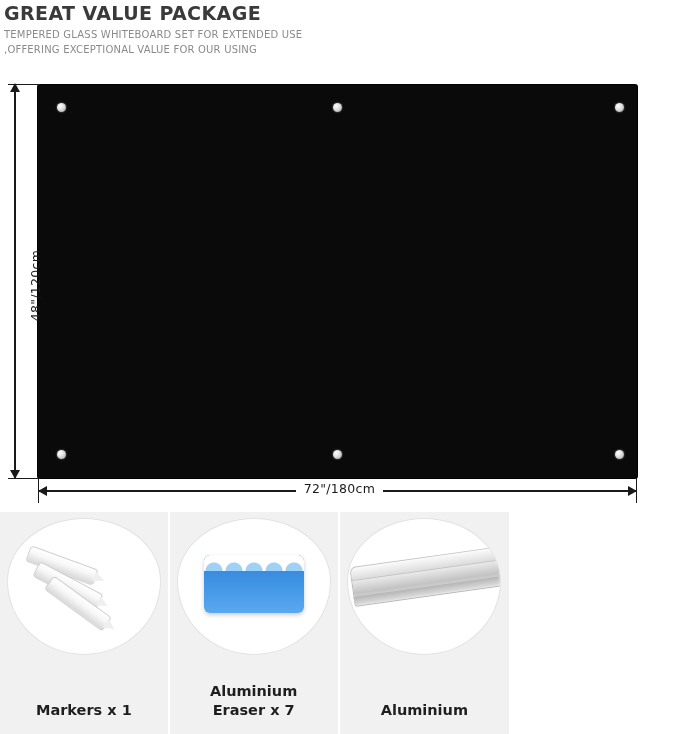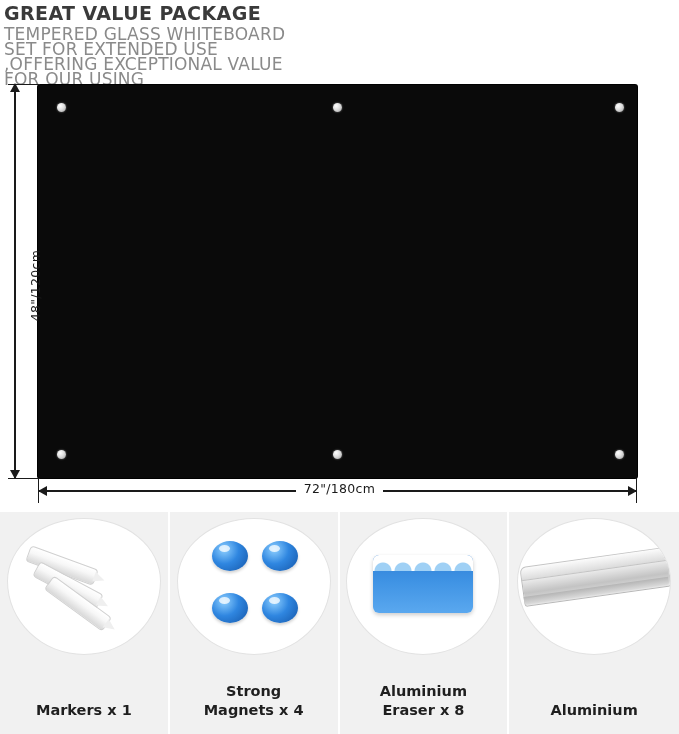--- a/index.html
+++ b/index.html
@@ -26,21 +26,21 @@
   }
   .headline {
     font-size: 19px;
     font-weight: bold;
     letter-spacing: 0.4px;
     color: #3a3a3a;
     margin: 0 0 3px 4px;
     font-family: "DejaVu Sans", sans-serif;
   }
   .subline {
-    font-size: 17px;
+    font-size: 10px;
     color: #8a8a8a;
     line-height: 15px;
     margin-left: 4px;
     letter-spacing: 0.2px;
     font-family: "DejaVu Sans", sans-serif;
     max-width: 300px;
   }
 
   
   .board-wrap {
@@ -362,42 +362,30 @@
       <div class="marker m3">
           <span class="tip"></span>
         </div>
     </div>
     <div class="cell-label">
       <div>Markers x 1</div>
       <div></div>
     </div>
   </div>
 
-  <div class="cell">
-    <div class="cell-art">
-      <div class="magnet g1"></div>
-      <div class="magnet g2"></div>
-      <div class="magnet g3"></div>
-      <div class="magnet g4"></div>
-    </div>
-    <div class="cell-label">
-      <div>Strong</div>
-      <div>Magnets x 4</div>
-    </div>
-  </div>
 
   <div class="cell">
     <div class="cell-art">
       <div class="eraser">
         <div class="wave"></div>
       </div>
     </div>
     <div class="cell-label">
       <div>Aluminium</div>
-      <div>Eraser x 8</div>
+      <div>Eraser x 7</div>
     </div>
   </div>
 
   <div class="cell">
     <div class="cell-art">
       <div class="tray">
         <div class="bar"></div>
         <div class="lip"></div>
         <div class="shade"></div>
       </div>

